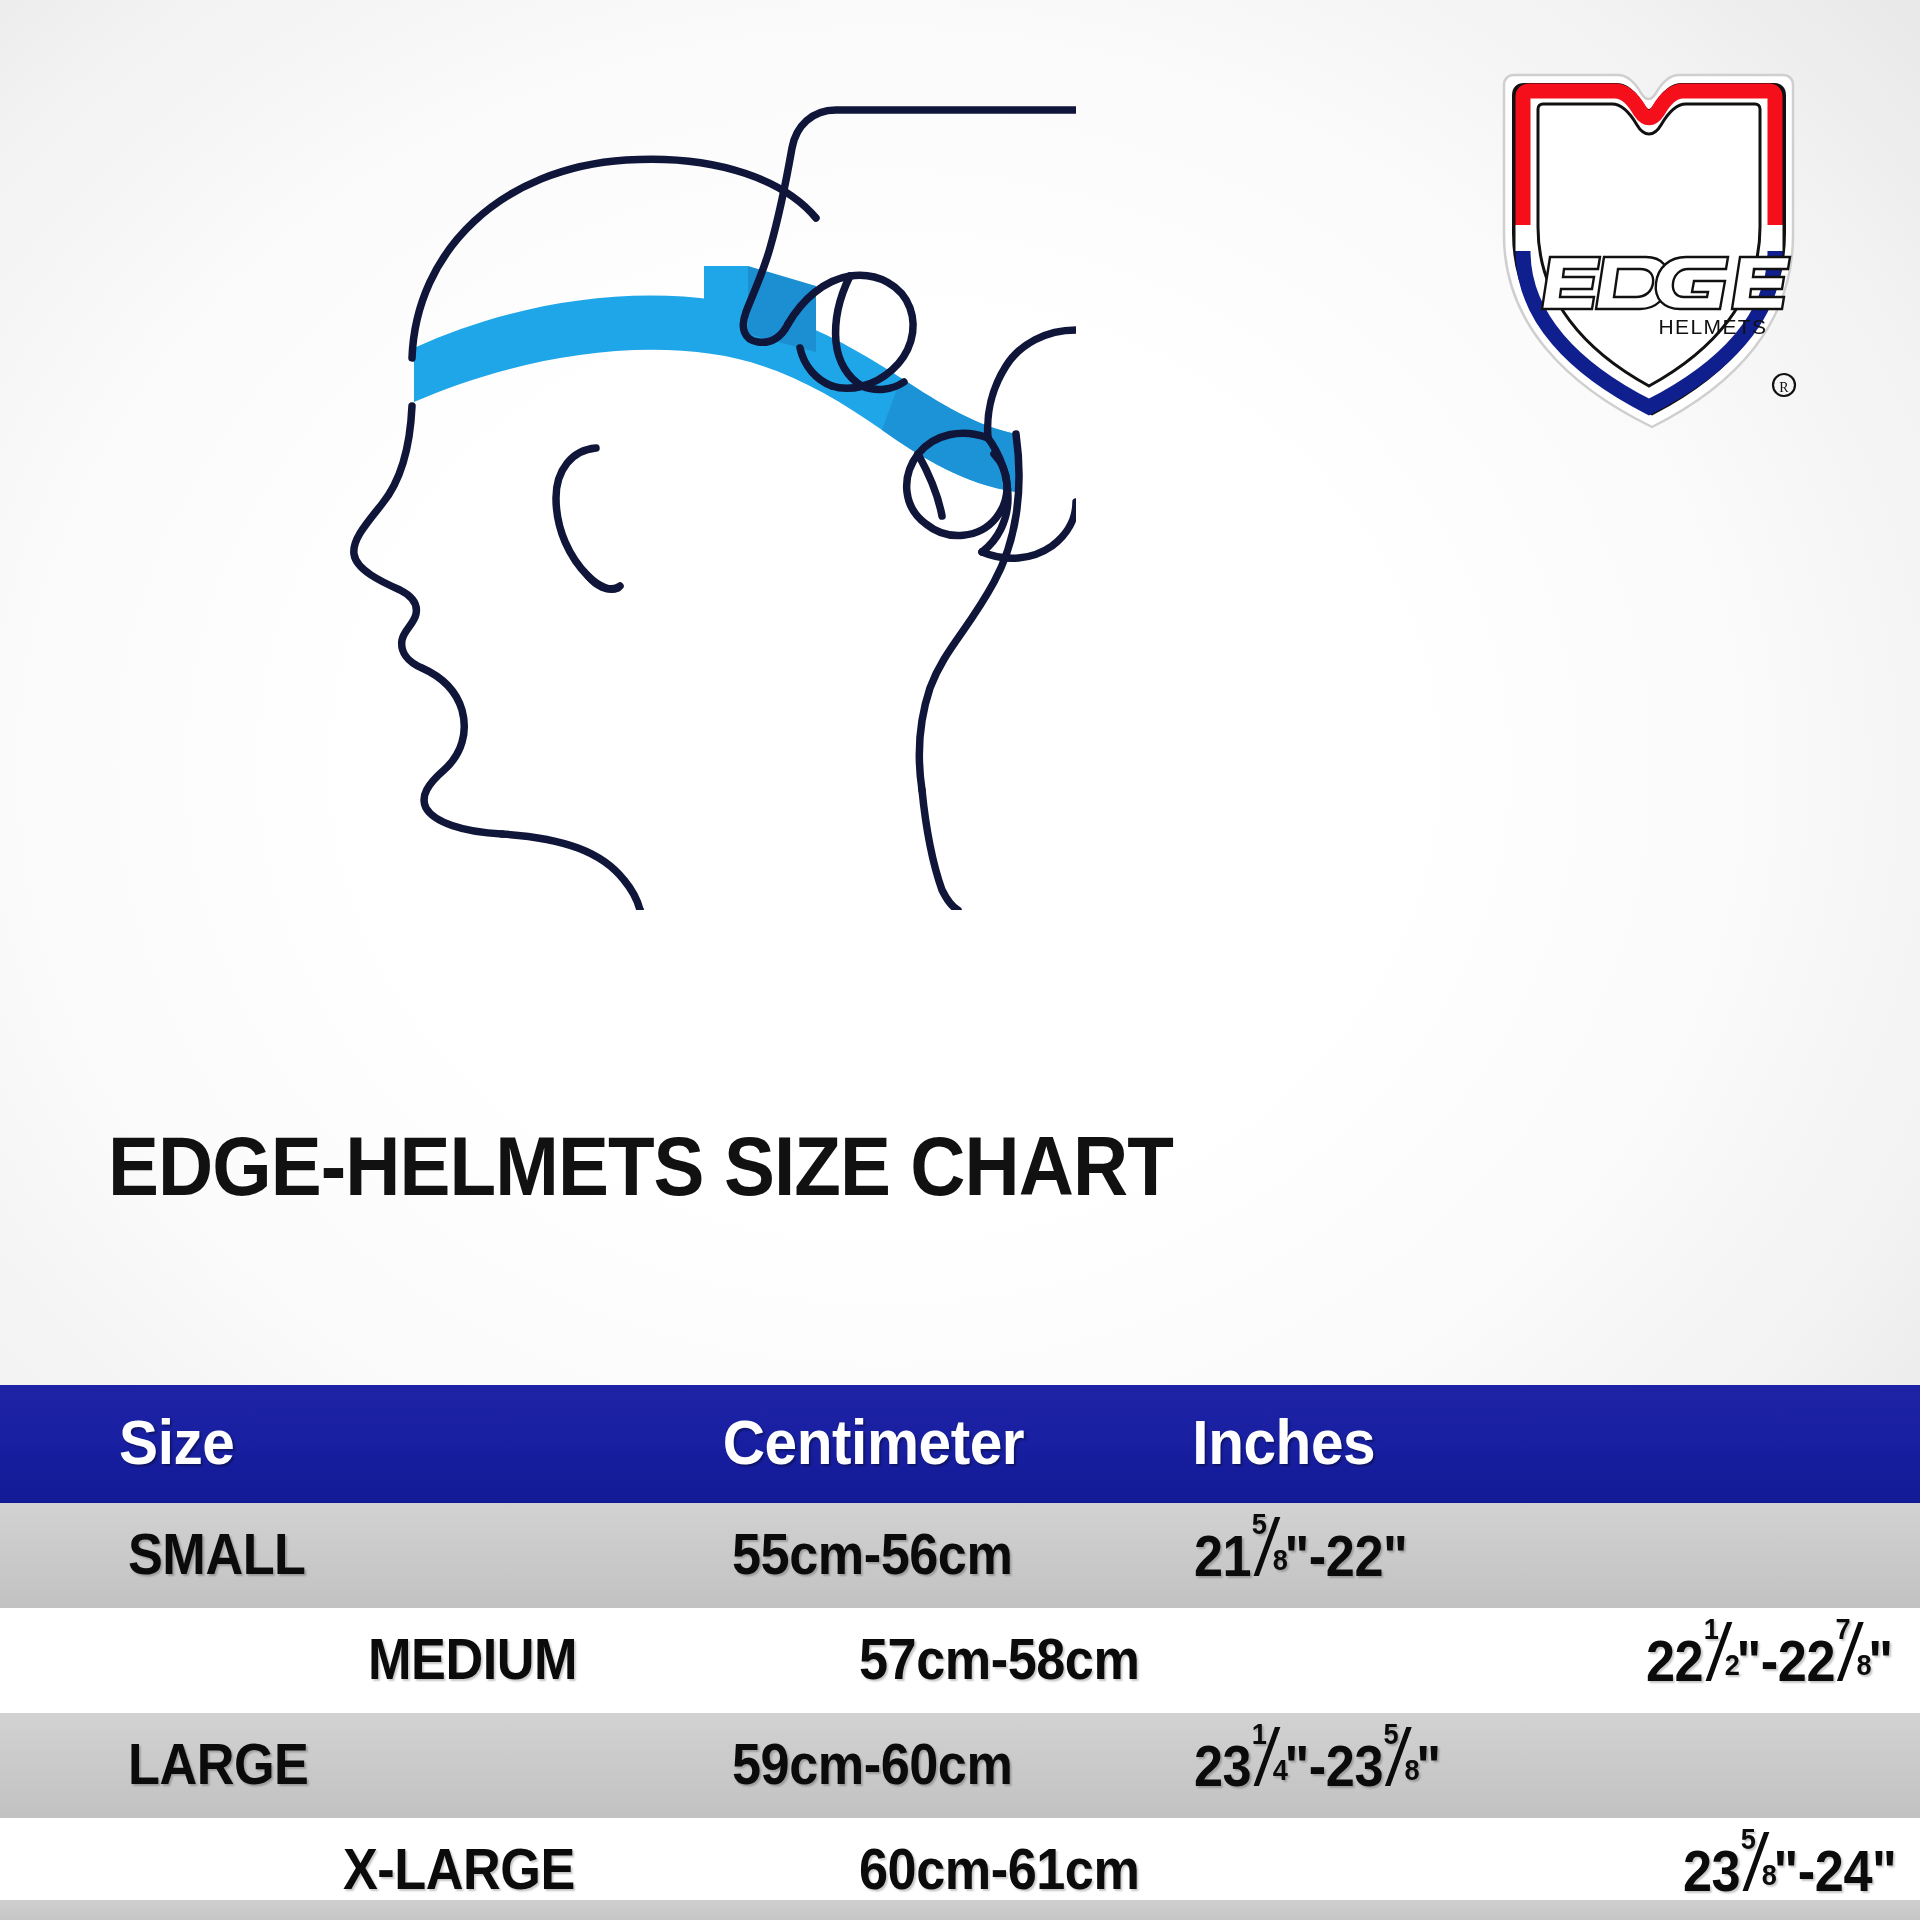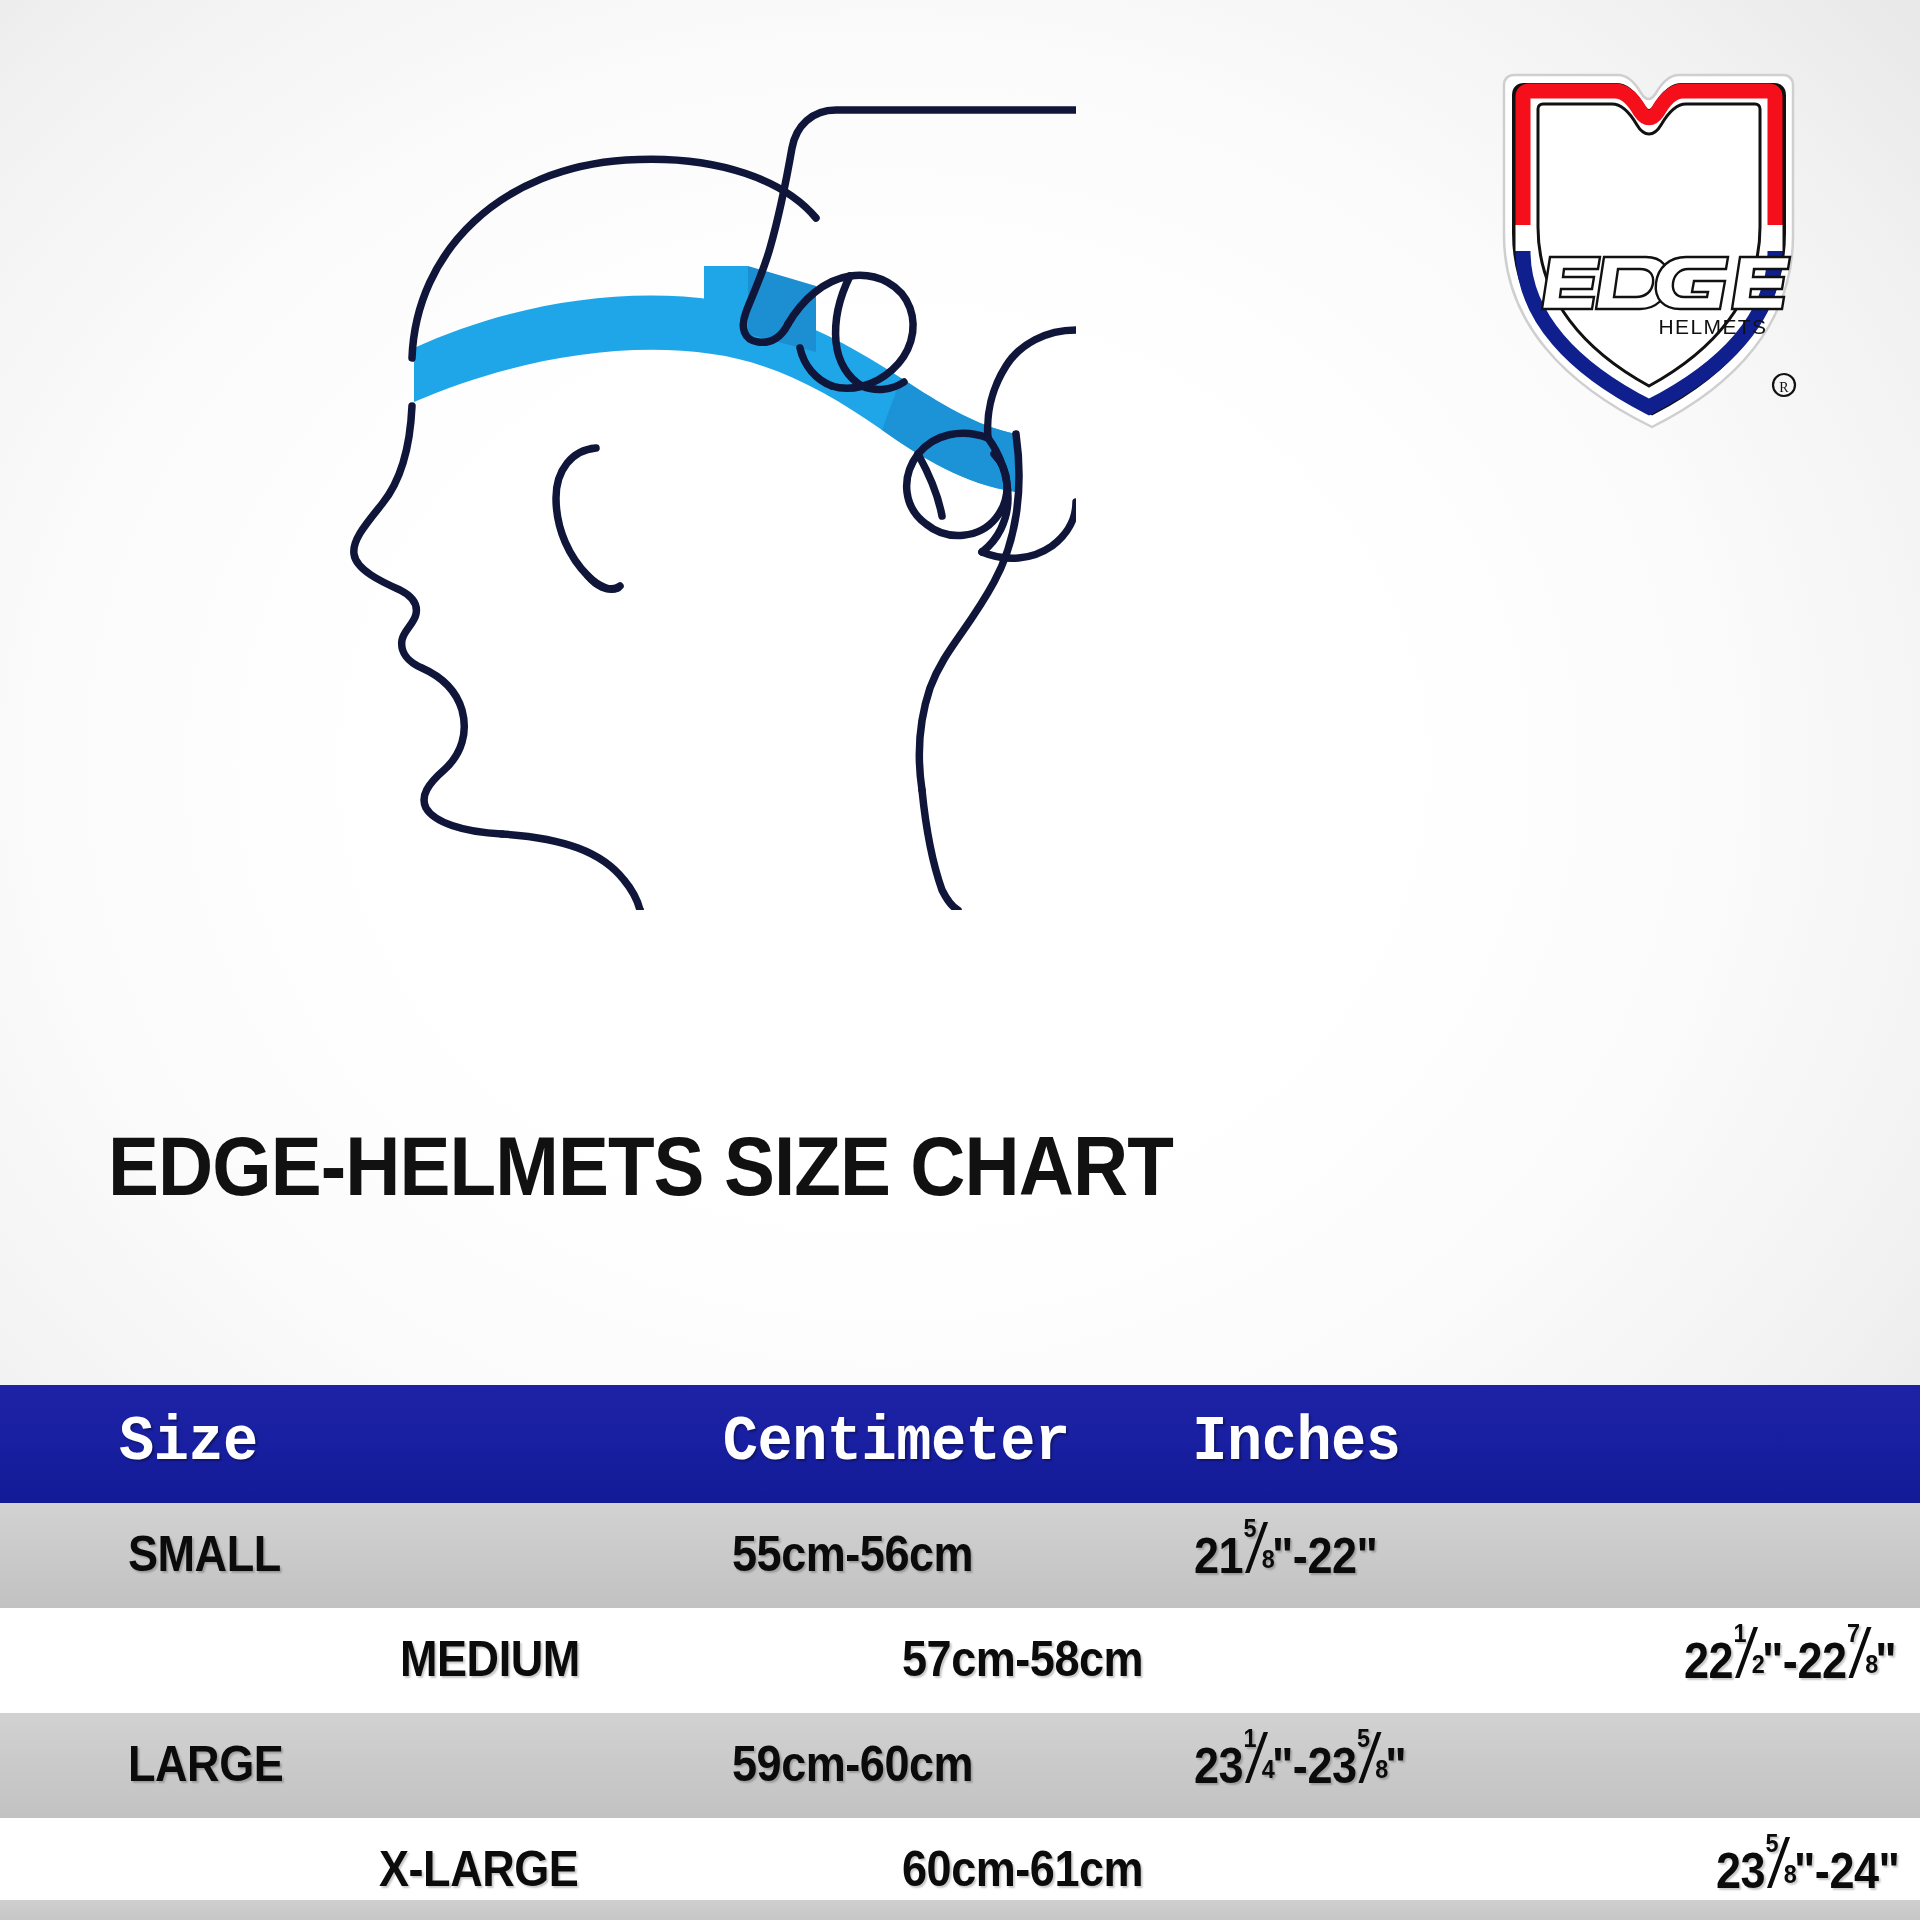--- a/index.html
+++ b/index.html
@@ -70,41 +70,40 @@
     border-collapse: collapse;
     table-layout: fixed;
   }
 
   #size-table col.c-size   { width: 600px; }
   #size-table col.c-cm     { width: 570px; }
   #size-table col.c-in     { width: 750px; }
 
   #size-table thead tr {
     background: linear-gradient(180deg, #1d23a4 0%, #181fa0 50%, #121a96 100%);
-    font-family: Liberation Mono, monospace;
   }
 
   #size-table thead th {
     color: #ffffff;
     font-weight: bold;
     font-size: 63px;
     text-align: left;
     padding: 18px 0 22px 0;
     height: 118px;
     vertical-align: middle;
     letter-spacing: -0.5px;
     text-shadow: 2px 2px 2px rgba(0,0,0,0.35);
     transform: scaleX(0.93);
     transform-origin: left center;
     white-space: nowrap;
   }
 
   #size-table tbody td {
     font-weight: bold;
-    font-size: 50px;
+    font-size: 58px;
     color: #0b0b0b;
     height: 105px;
     padding: 6px 0 10px 0;
     vertical-align: middle;
     letter-spacing: -0.5px;
     text-shadow: 2px 2px 2px rgba(0,0,0,0.22);
     white-space: nowrap;
   }
 
   #size-table tbody td > span {

